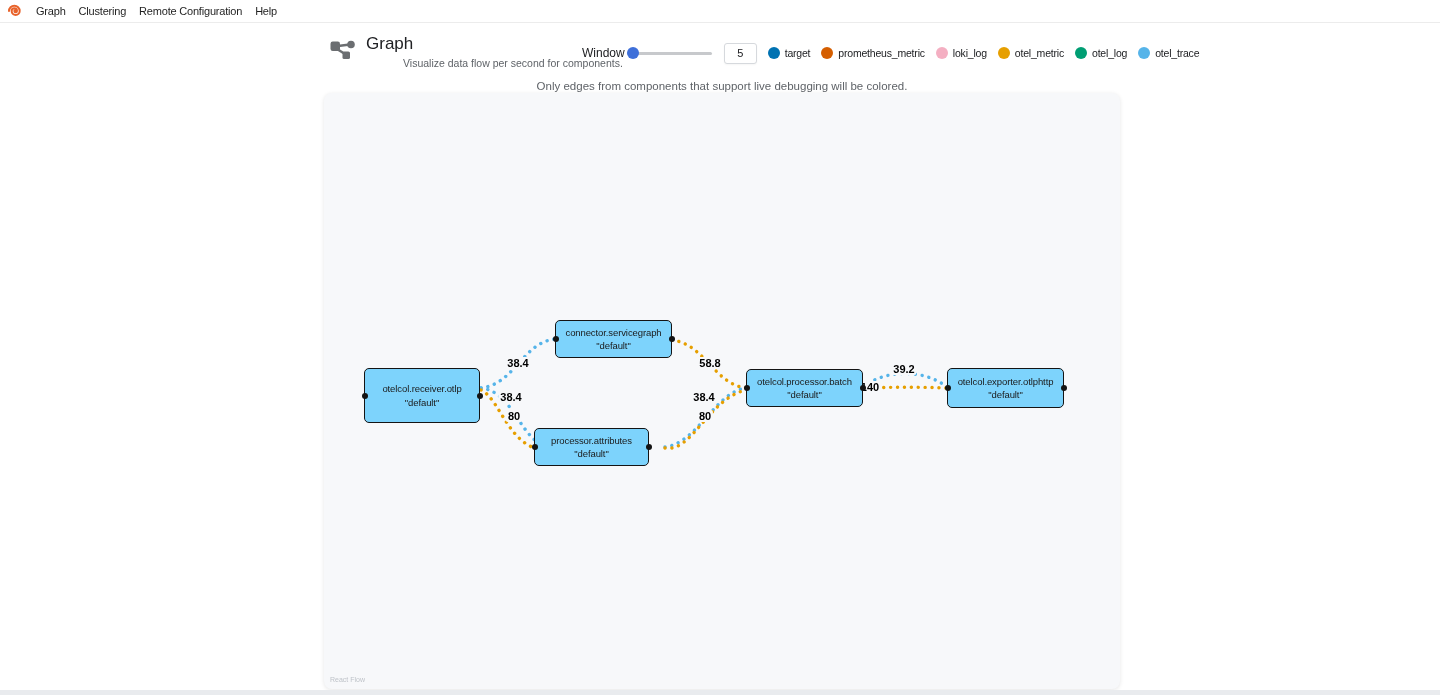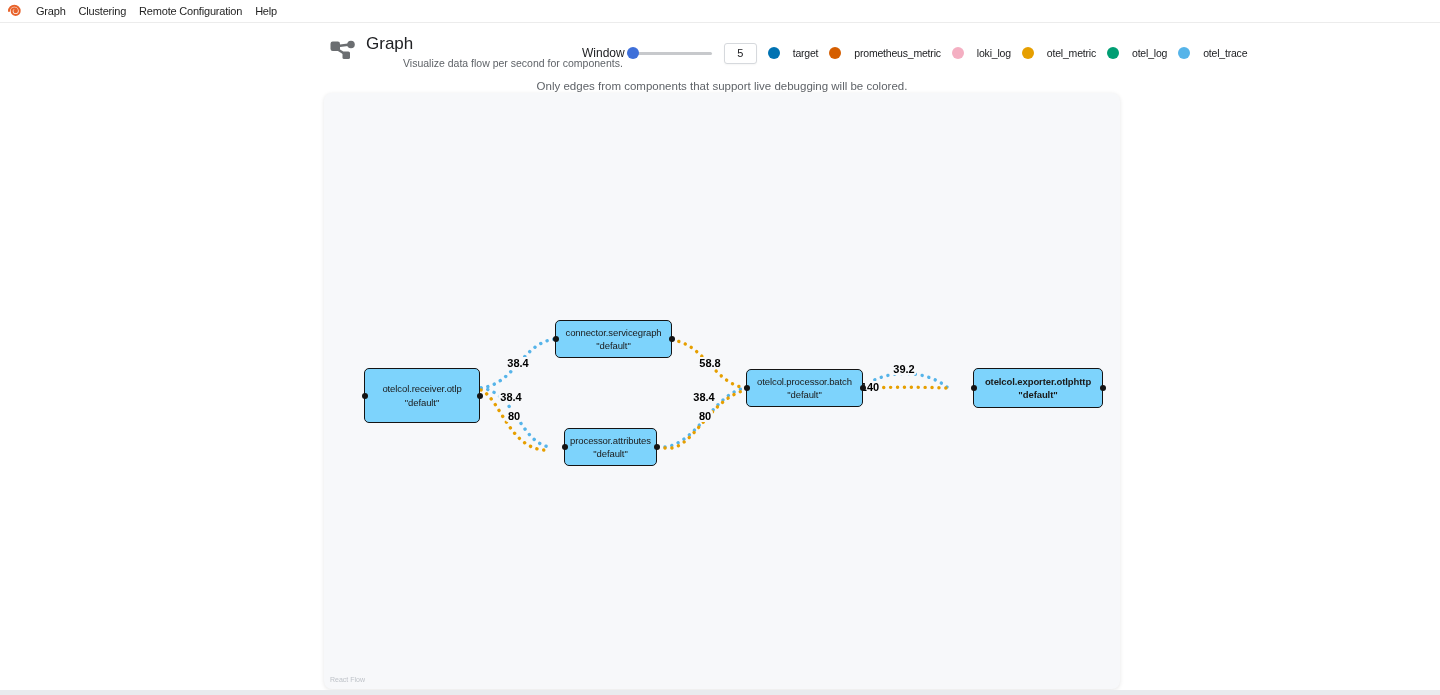--- a/index.html
+++ b/index.html
@@ -26,21 +26,21 @@
   .window-label { font-size:12px; margin-right:2px; }
   .slider { position:relative; width:85px; height:12px; margin-right:12px; cursor:pointer; }
   .slider .track { position:absolute; top:5px; left:0; right:0; height:3px; background:#c7c9cc; border-radius:2px; }
   .slider .thumb { position:absolute; top:0; left:0; width:12px; height:12px; border-radius:50%; background:#3e6fd9; cursor:grab; }
   .window-input {
     width:33px; height:21px; border:1px solid #d6d9dd; border-radius:3px; background:#fff;
     text-align:center; font-size:11px; font-family:"Liberation Sans",sans-serif; color:#202124;
     margin-right:11px; outline:none; box-shadow:0 1px 2px rgba(0,0,0,0.04);
   }
   .legend { display:flex; align-items:center; gap:11px; }
-  .legend-item { display:flex; align-items:center; gap:13px; }
+  .legend-item { display:flex; align-items:center; gap:5px; }
   .legend-dot { width:12px; height:12px; border-radius:50%; flex:none; }
   .legend-label { font-size:10.5px; letter-spacing:-0.2px; color:#202124; white-space:nowrap; }
   
   .notice { position:absolute; top:80px; left:324px; width:796px; text-align:center; font-size:11.5px; color:#5f6368; }
   
   .canvas {
     position:absolute; left:324px; top:93px; width:796px; height:596px;
     background:#f7f8fa; border-radius:8px; box-shadow:0 1px 4px rgba(0,0,0,0.10);
   }
   .canvas svg.edges { position:absolute; left:0; top:0; width:796px; height:596px; overflow:visible; }
@@ -164,37 +164,37 @@
         <span class="handle right"></span>
       </div>
       <div class="node" style="left: 231px; top: 227px; width: 117px; height: 38px;">
         <span class="handle left"></span>
         <div class="nlines">
           <div>connector.servicegraph</div>
           <div>"default"</div>
         </div>
         <span class="handle right"></span>
       </div>
-      <div class="node" style="left: 240px; top: 335px; width: 93px; height: 38px;">
+      <div class="node" style="left: 210px; top: 335px; width: 115px; height: 38px;">
         <span class="handle left"></span>
         <div class="nlines">
           <div>processor.attributes</div>
           <div>"default"</div>
         </div>
         <span class="handle right"></span>
       </div>
       <div class="node" style="left: 422px; top: 276px; width: 117px; height: 38px;">
         <span class="handle left"></span>
         <div class="nlines">
           <div>otelcol.processor.batch</div>
           <div>"default"</div>
         </div>
         <span class="handle right"></span>
       </div>
-      <div class="node" style="left: 649px; top: 275px; width: 130px; height: 40px; font-weight: bold;">
+      <div class="node" style="left: 623px; top: 275px; width: 117px; height: 40px;">
         <span class="handle left"></span>
         <div class="nlines">
           <div>otelcol.exporter.otlphttp</div>
           <div>"default"</div>
         </div>
         <span class="handle right"></span>
       </div>
     </div>
   <div class="attribution">React Flow</div>
 </div>

